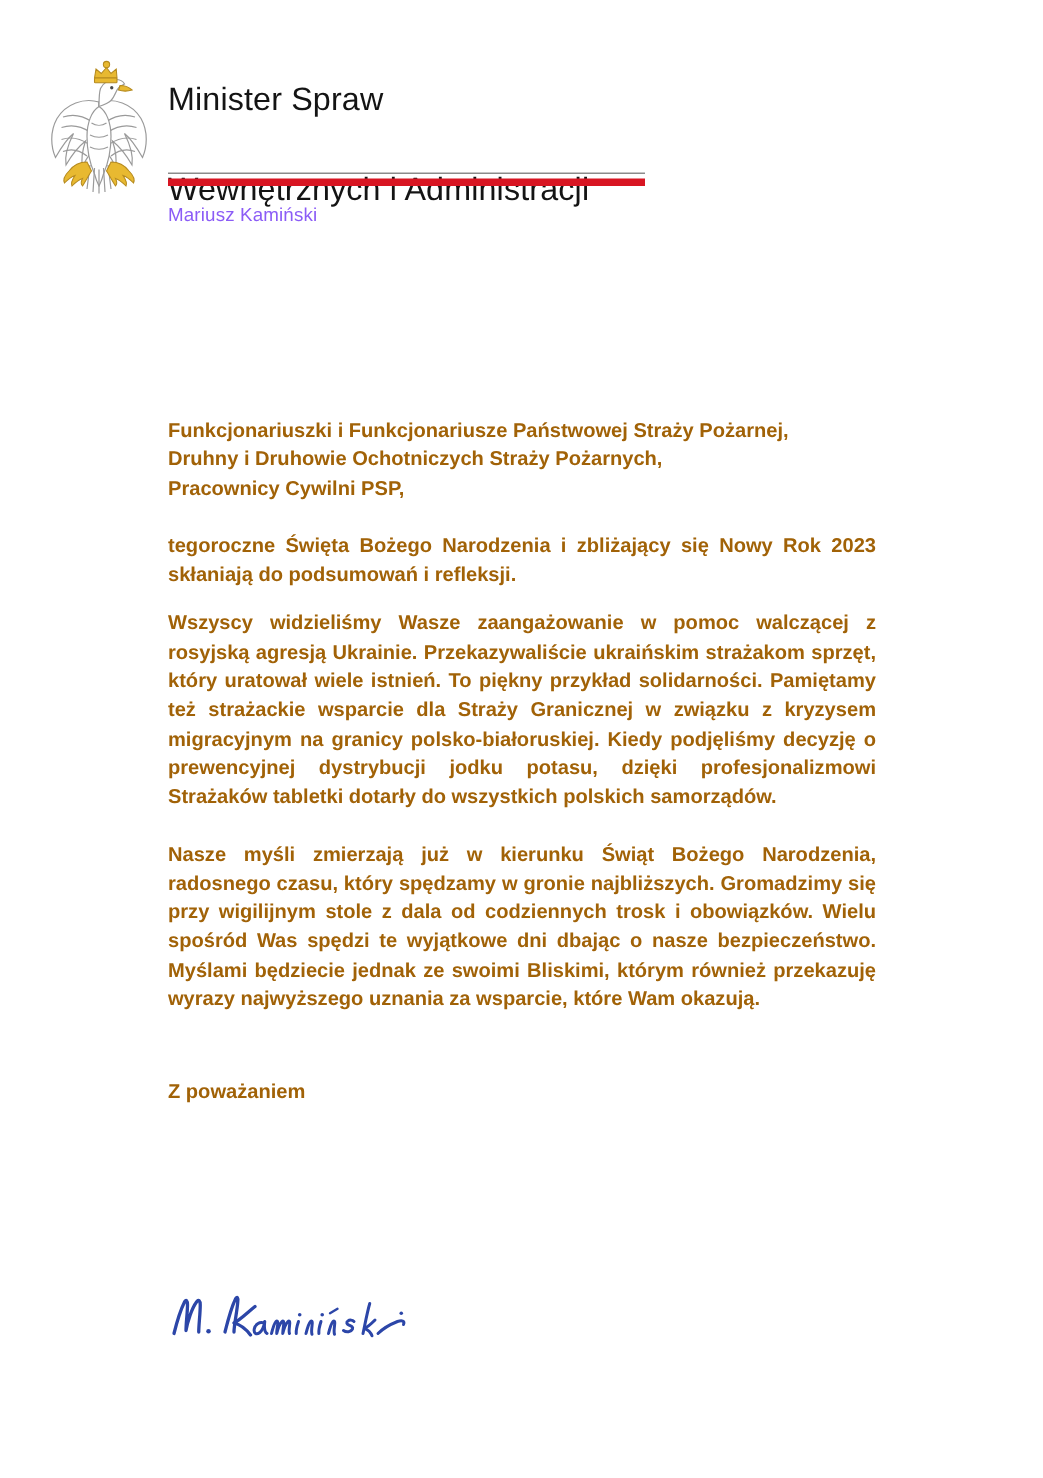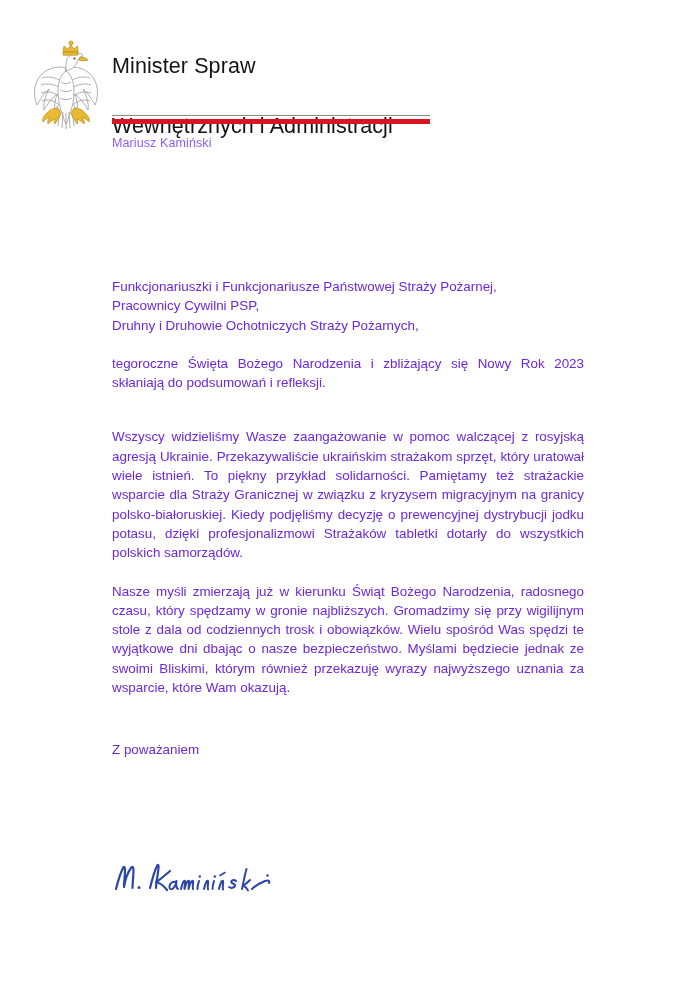--- a/index.html
+++ b/index.html
@@ -75,26 +75,27 @@
   
   .letter {
     position: absolute;
     left: 112px;
     top: 277px;
     width: 472px;
   }
   .block {
     font-size: 13.4px;
     line-height: 19.3px;
-    color: #6d28d9;
+    color: #a16207;
     margin: 0 0 19px 0;
+    font-weight: bold;
   }
   .block.salutation { text-align: left; }
   .block.justified { text-align: justify; text-align-last: left; }
-  .block.lead { margin-bottom: 35px; }
+  .block.lead { margin-bottom: 13px; }
   .block.closing-line { margin-bottom: 0; }
   .spacer-md { height: 24px; }
 
   
   .signature {
     position: absolute;
     left: 110px;
     top: 857px;
     width: 190px;
     height: 48px;
@@ -151,22 +152,22 @@
   <div class="rule-gray"></div>
   <div class="rule-red"></div>
 
   <div class="lh-name">Mariusz Kamiński</div>
 </div>
 
 <div class="letter">
 
   <div class="block salutation">
     <div>Funkcjonariuszki i Funkcjonariusze Państwowej Straży Pożarnej,</div>
+    <div>Druhny i Druhowie Ochotniczych Straży Pożarnych,</div>
     <div>Pracownicy Cywilni PSP,</div>
-    <div>Druhny i Druhowie Ochotniczych Straży Pożarnych,</div>
   </div>
 
   <p class="block justified lead">tegoroczne Święta Bożego Narodzenia i zbliżający się Nowy Rok 2023 skłaniają do podsumowań i refleksji.</p>
   <p class="block justified">Wszyscy widzieliśmy Wasze zaangażowanie w pomoc walczącej z rosyjską agresją Ukrainie. Przekazywaliście ukraińskim strażakom sprzęt, który uratował wiele istnień. To piękny przykład solidarności. Pamiętamy też strażackie wsparcie dla Straży Granicznej w związku z kryzysem migracyjnym na granicy polsko-białoruskiej. Kiedy podjęliśmy decyzję o prewencyjnej dystrybucji jodku potasu, dzięki profesjonalizmowi Strażaków tabletki dotarły do wszystkich polskich samorządów.</p>
   <p class="block justified">Nasze myśli zmierzają już w kierunku Świąt Bożego Narodzenia, radosnego czasu, który spędzamy w gronie najbliższych. Gromadzimy się przy wigilijnym stole z dala od codziennych trosk i obowiązków. Wielu spośród Was spędzi te wyjątkowe dni dbając o nasze bezpieczeństwo. Myślami będziecie jednak ze swoimi Bliskimi, którym również przekazuję wyrazy najwyższego uznania za wsparcie, które Wam okazują.</p>
 
   <div class="spacer-md"></div>
 
   <p class="block closing-line">Z poważaniem</p>
 </div>

